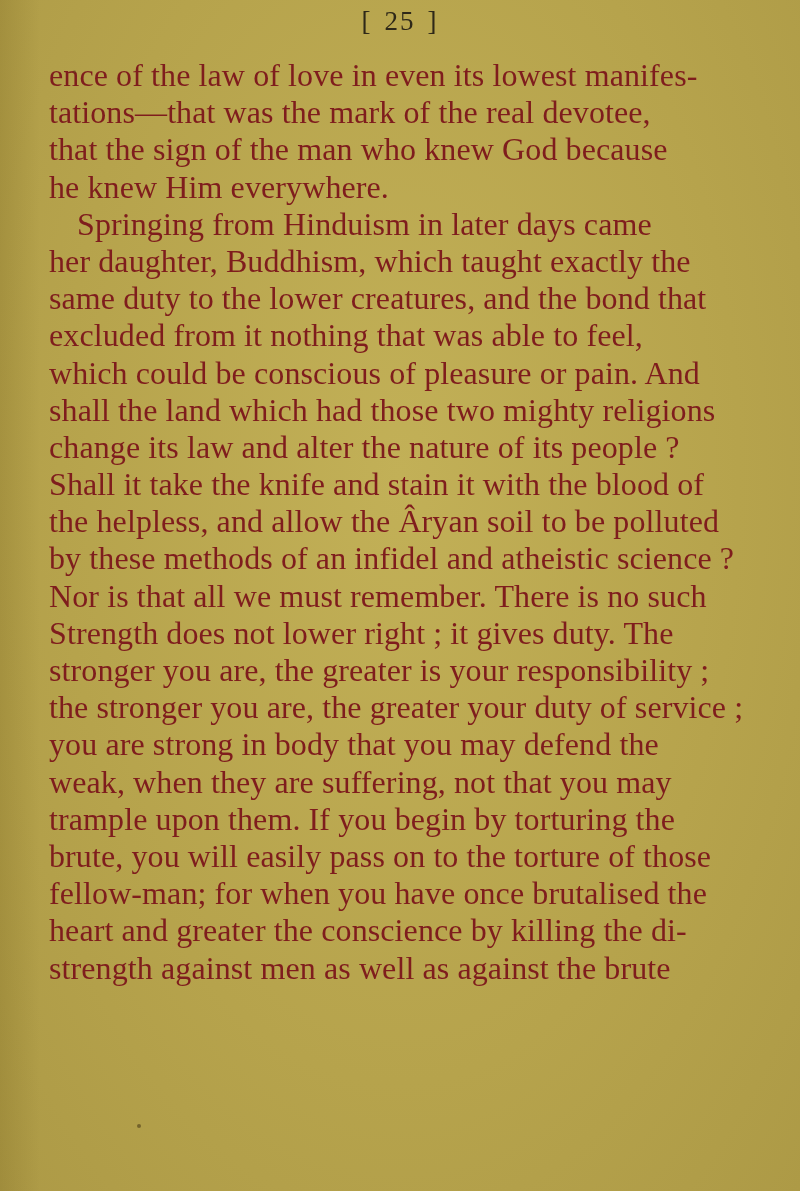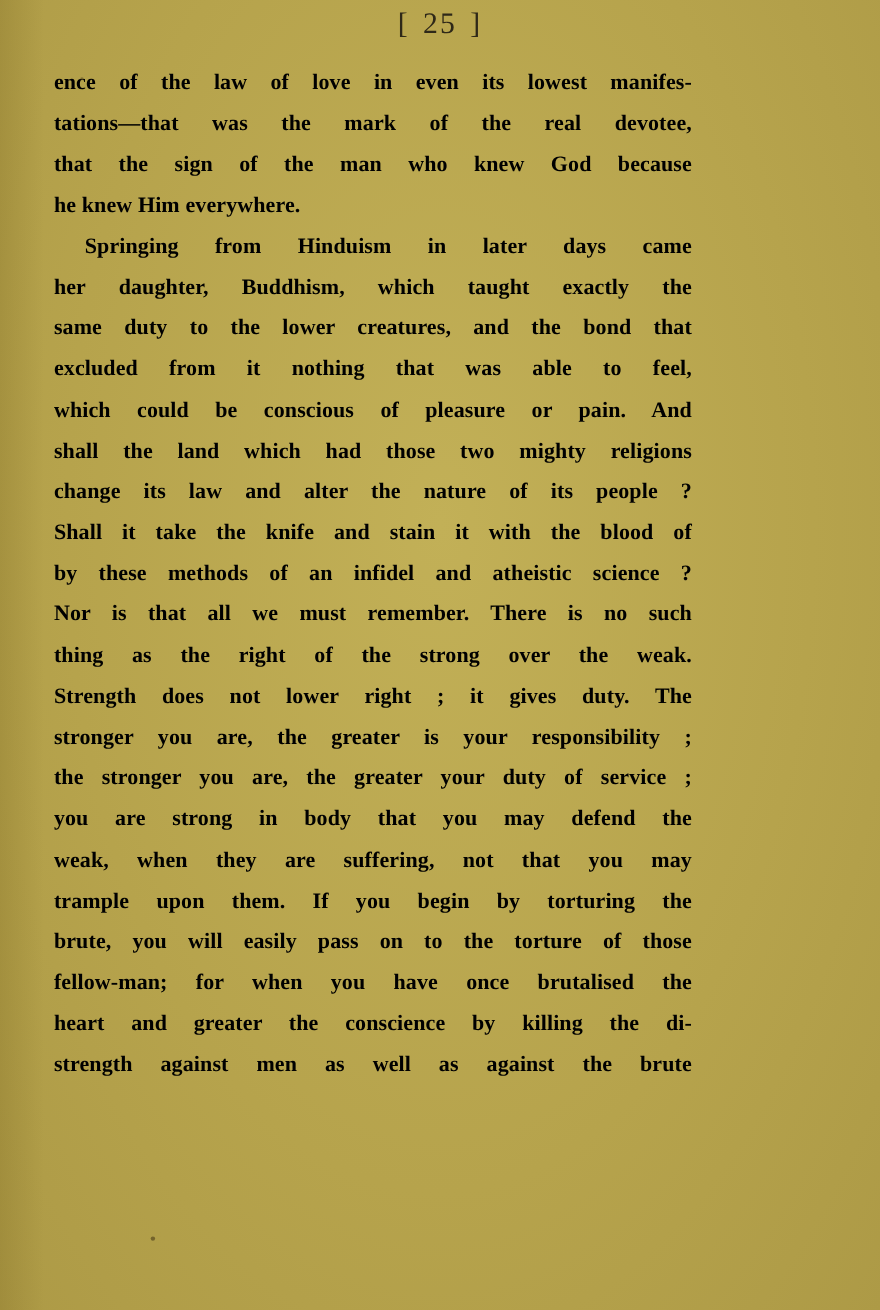--- a/index.html
+++ b/index.html
@@ -37,27 +37,26 @@
     .body-text {
       position: absolute;
       left: 49px;
       top: 57px;
       width: 580px;
     }
     .line {
       display: block;
       height: 37.2px;
       line-height: 37.2px;
-      font-size: 20px;
+      font-size: 32px;
       white-space: nowrap;
       text-align: justify;
       text-align-last: justify;
-      color: #000000;
+      color: #7f1d1d;
       letter-spacing: 0.1px;
-      font-weight: bold;
     }
     .line.last {
       text-align-last: left;
     }
     .line.indent {
       padding-left: 28px;
     }
     .speck {
       position: absolute;
       width: 4px; height: 4px;
@@ -83,23 +82,23 @@
     <span class="line last">he knew Him everywhere.</span>
 
     <span class="line indent">Springing from Hinduism in later days came</span>
     <span class="line">her daughter, Buddhism, which taught exactly the</span>
     <span class="line">same duty to the lower creatures, and the bond that</span>
     <span class="line">excluded from it nothing that was able to feel,</span>
     <span class="line">which could be conscious of pleasure or pain. And</span>
     <span class="line">shall the land which had those two mighty religions</span>
     <span class="line">change its law and alter the nature of its people ?</span>
     <span class="line">Shall it take the knife and stain it with the blood of</span>
+    <span class="line">the helpless, and allow the Âryan soil to be polluted</span>
     <span class="line">by these methods of an infidel and atheistic science ?</span>
     <span class="line">Nor is that all we must remember. There is no such</span>
-    <span class="line">thing as the right of the strong over the weak.</span>
     <span class="line">Strength does not lower right ; it gives duty. The</span>
     <span class="line">stronger you are, the greater is your responsibility ;</span>
     <span class="line">the stronger you are, the greater your duty of service ;</span>
     <span class="line">you are strong in body that you may defend the</span>
     <span class="line">weak, when they are suffering, not that you may</span>
     <span class="line">trample upon them. If you begin by torturing the</span>
     <span class="line">brute, you will easily pass on to the torture of those</span>
     <span class="line">fellow-man; for when you have once brutalised the</span>
     <span class="line">heart and greater the conscience by killing the di-</span>
     <span class="line">strength against men as well as against the brute</span>

